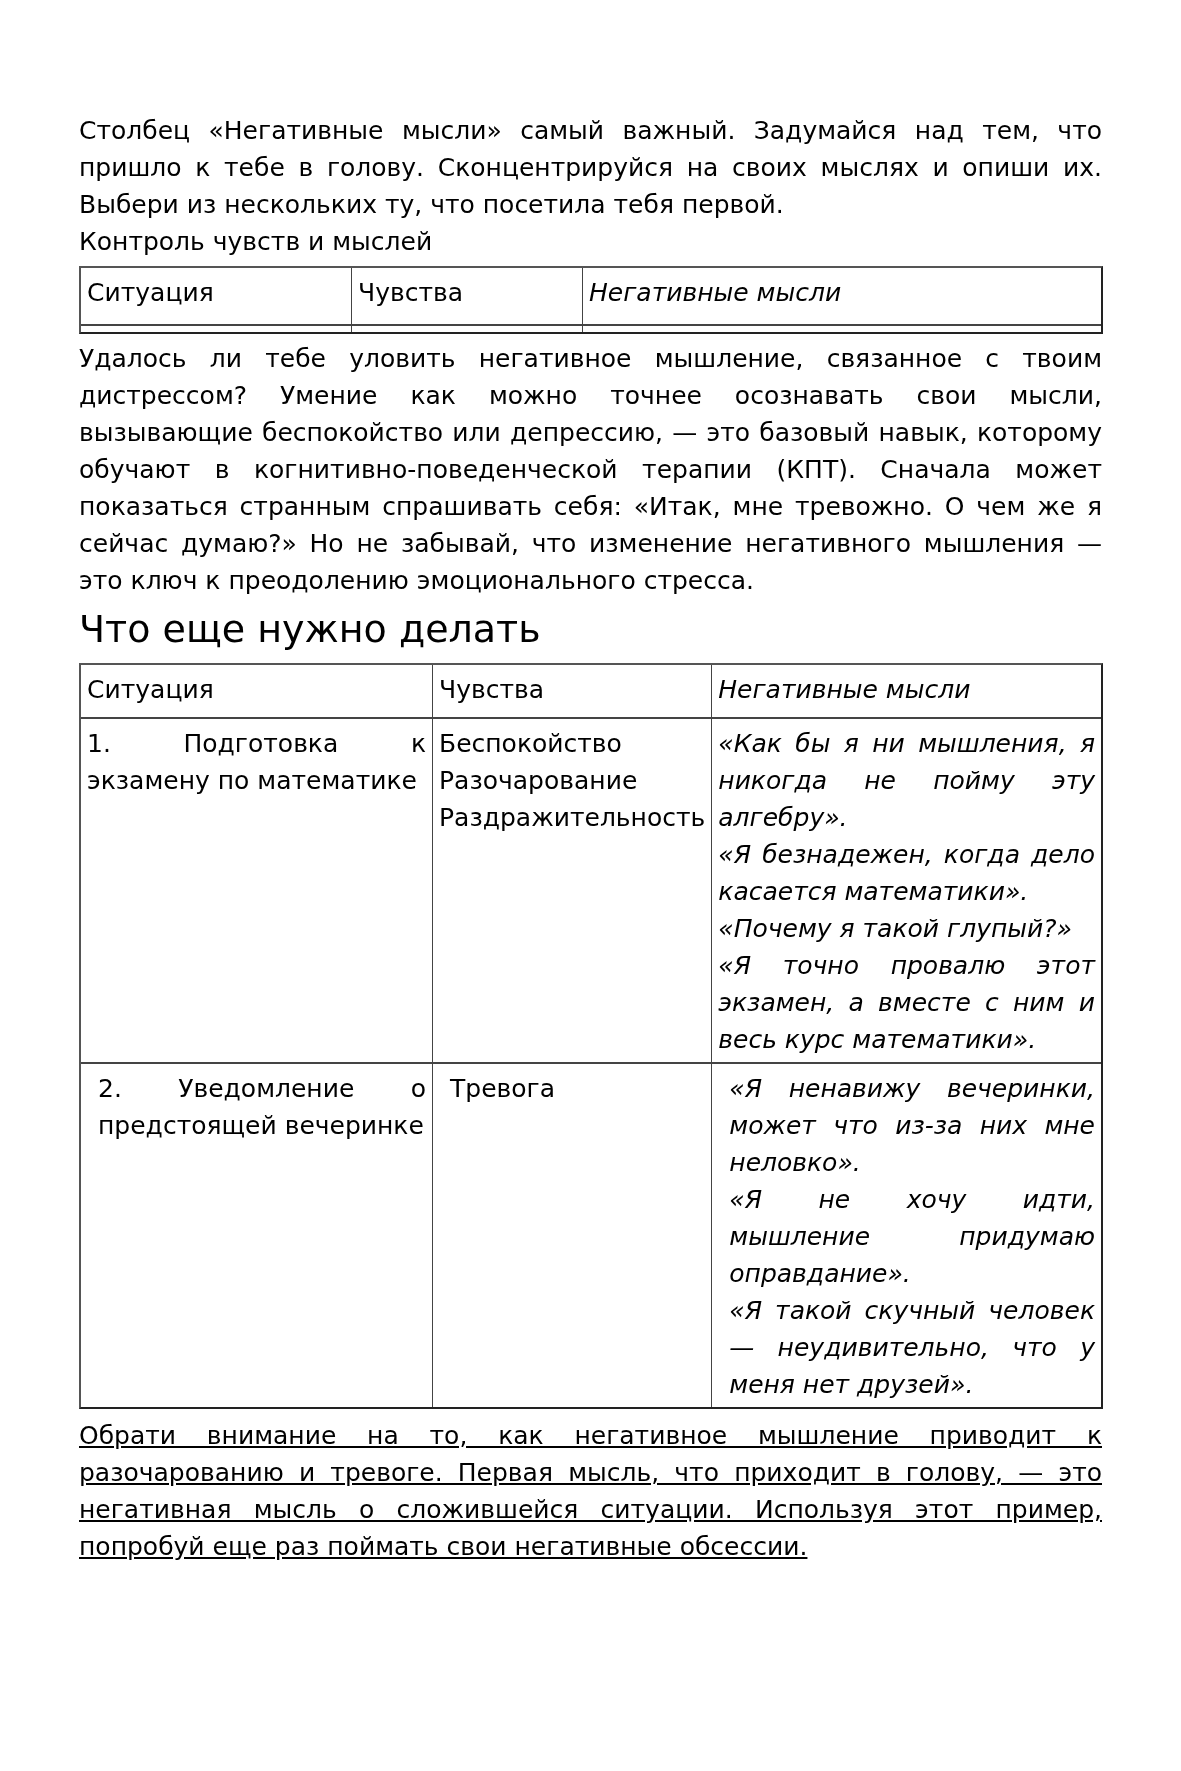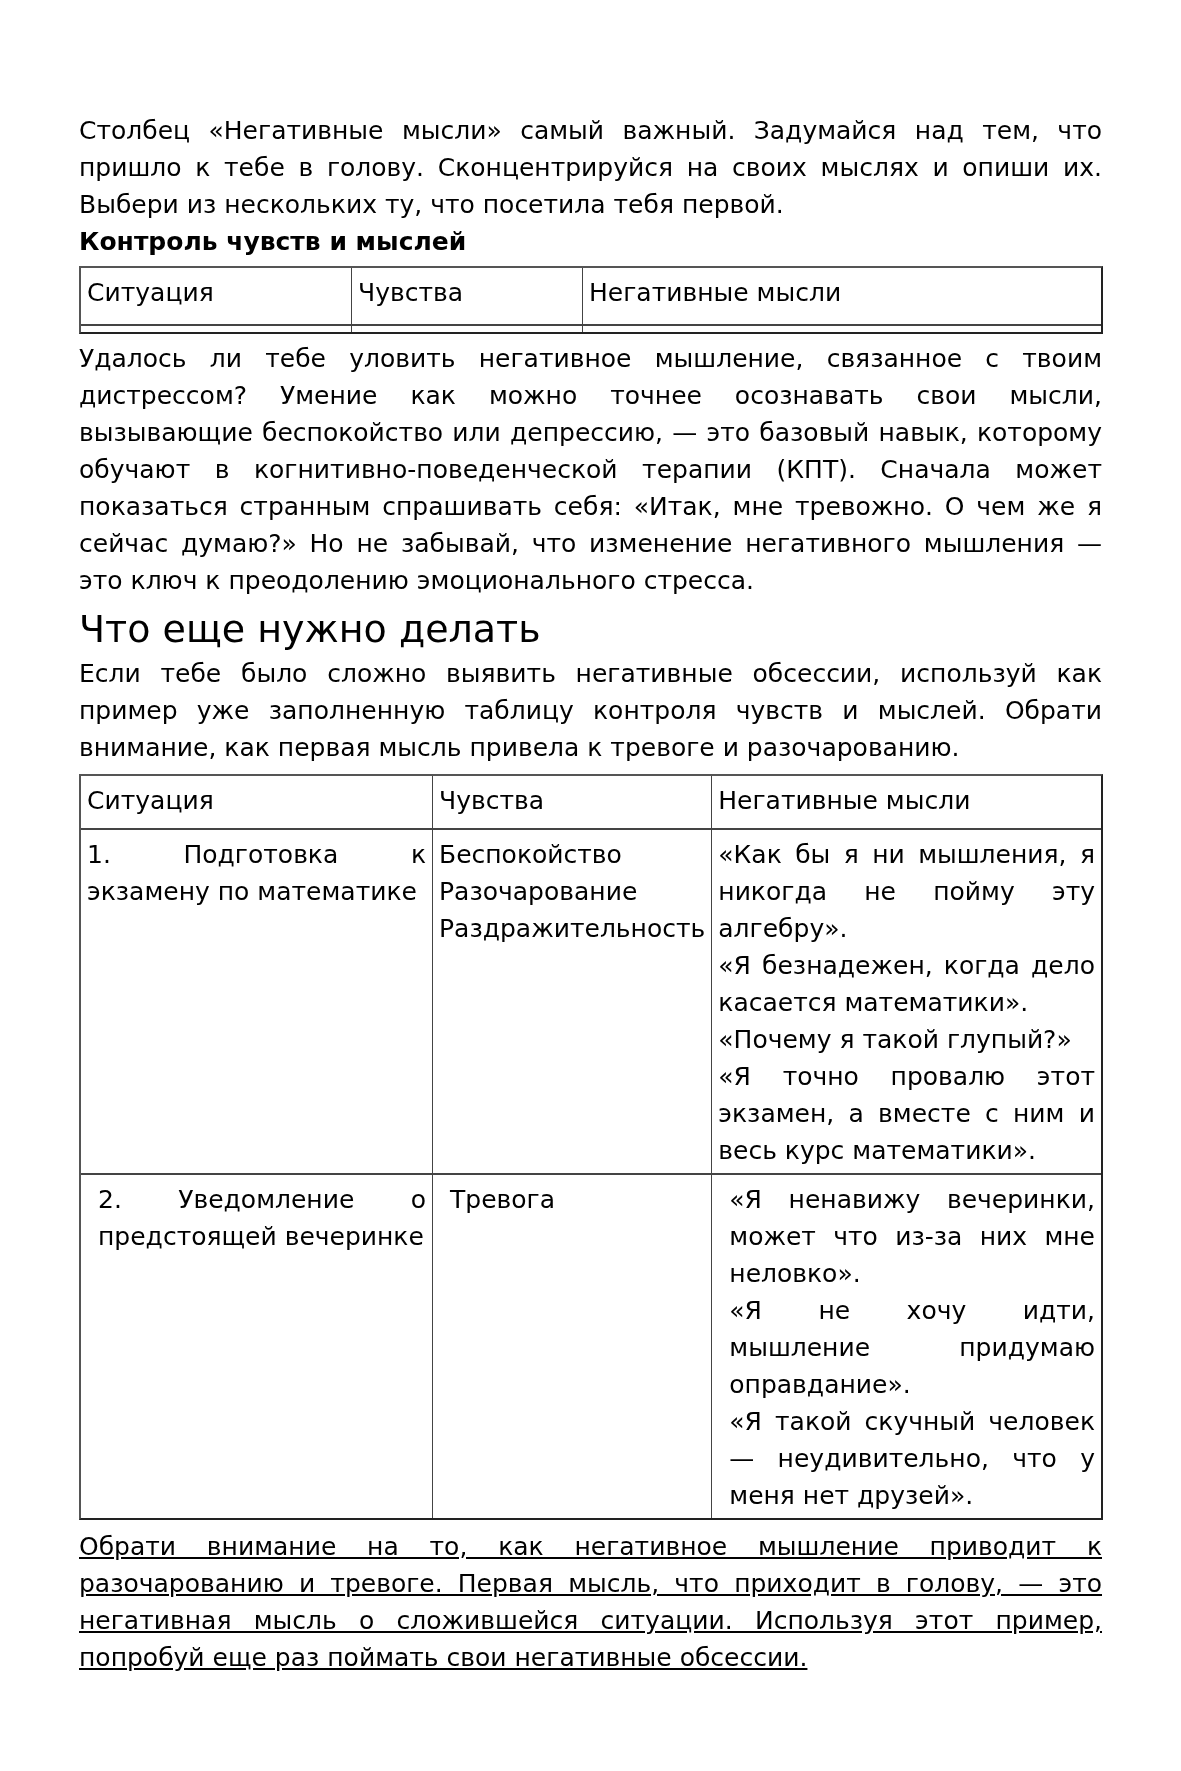--- a/index.html
+++ b/index.html
@@ -2,35 +2,35 @@
 <html><head>
 <meta charset="utf-8">
 <style>
   html, body { margin: 0; padding: 0; background: #ffffff; }
   body {
     width: 1181px; height: 1771px; position: relative; overflow: hidden;
     font-family: "DejaVu Sans", sans-serif; color: #000;
   }
   .page { position: absolute; left: 79px; top: 112px; width: 1023px; }
   p { margin: 0; font-size: 25px; line-height: 37px; text-align: justify; }
-  p.caption { text-align: left; font-weight: bold; }
+  p.caption { text-align: left; }
   h2 {
     margin: 4px 0 0 0; font-weight: normal; font-size: 38px; line-height: 52px;
   }
   table {
     border-collapse: separate; border-spacing: 0; width: 1024px;
     border-top: 2px solid #555; border-left: 2px solid #555;
     border-right: 2px solid #222; border-bottom: 2px solid #222;
   }
   td {
     vertical-align: top; font-size: 25px; line-height: 37px;
     border-right: 1px solid #444; border-bottom: 2px solid #444;
     padding: 6px 6px 4px 6px; text-align: justify;
   }
-  td:last-child { border-right: none; }
+  td:last-child { border-right: none; font-style: italic; }
   tr:last-child td { border-bottom: none; padding-left: 17px; }
   .t1 { margin-top: 6px; }
   .t1 td.c1 { width: 258px; }
   .t1 td.c2 { width: 218px; }
   .t1 tr.head td { height: 46px; padding-top: 6px; }
   .t1 tr.empty td { height: 6px; padding: 0; }
   .t2 { margin-top: 8px; }
   .t2 td.c1 { width: 328px; }
   .t2 td.c2 { width: 254px; }
   .t2 tr.head td { height: 42px; }
@@ -59,21 +59,20 @@
       <td class="c2"></td>
       <td class="c3"></td>
     </tr>
   </tbody>
     </table>
 
   <p class="after1">Удалось ли тебе уловить негативное мышление, связанное с твоим дистрессом? Умение как можно точнее осознавать свои мысли, вызывающие беспокойство или депрессию, — это базовый навык, которому обучают в когнитивно-поведенческой терапии (КПТ). Сначала может показаться странным спрашивать себя: «Итак, мне тревожно. О чем же я сейчас думаю?» Но не забывай, что изменение негативного мышления — это ключ к преодолению эмоционального стресса.</p>
 
   <h2>Что еще нужно делать</h2>
 
-  <p>Если тебе было сложно выявить негативные обсессии, используй как пример уже заполненную таблицу контроля чувств и мыслей. Обрати внимание, как первая мысль привела к тревоге и разочарованию.</p>
 
   <table class="t2">
     <tbody>
         <tr class="head">
       <td class="c1">Ситуация</td>
       <td class="c2">Чувства</td>
       <td class="c3">Негативные мысли</td>
     </tr>
     <tr>
       <td class="c1">1. Подготовка к экзамену по математике</td>

